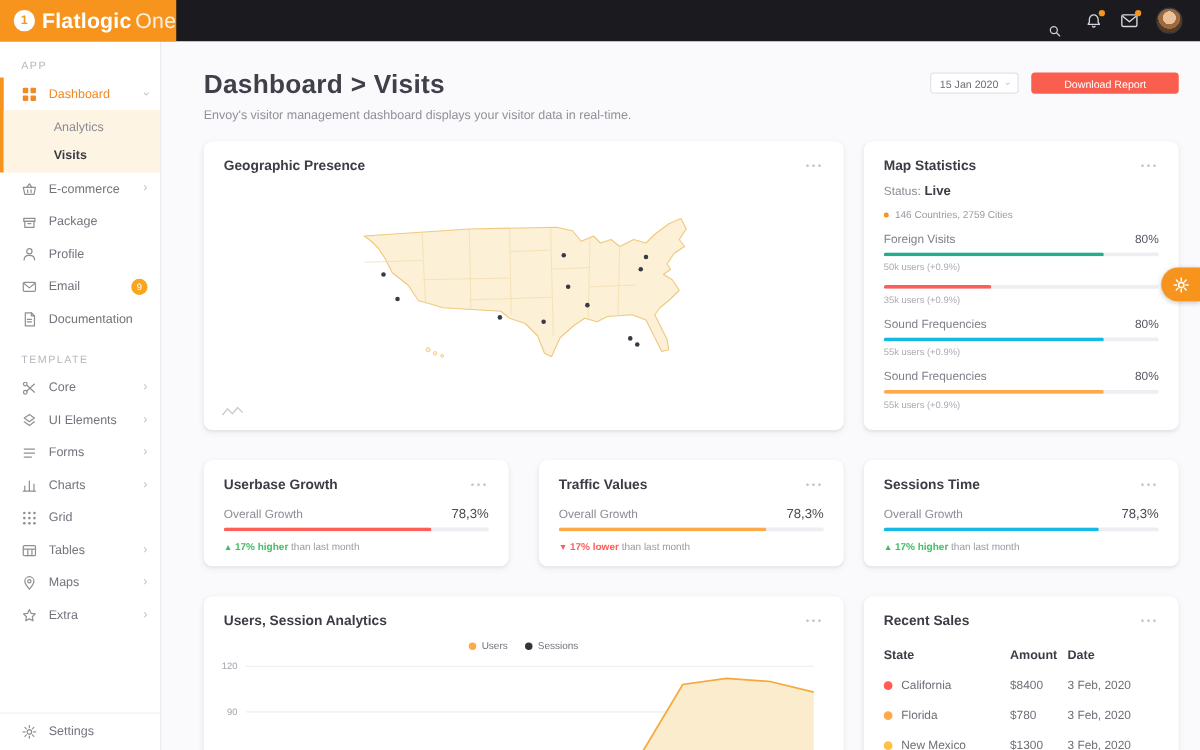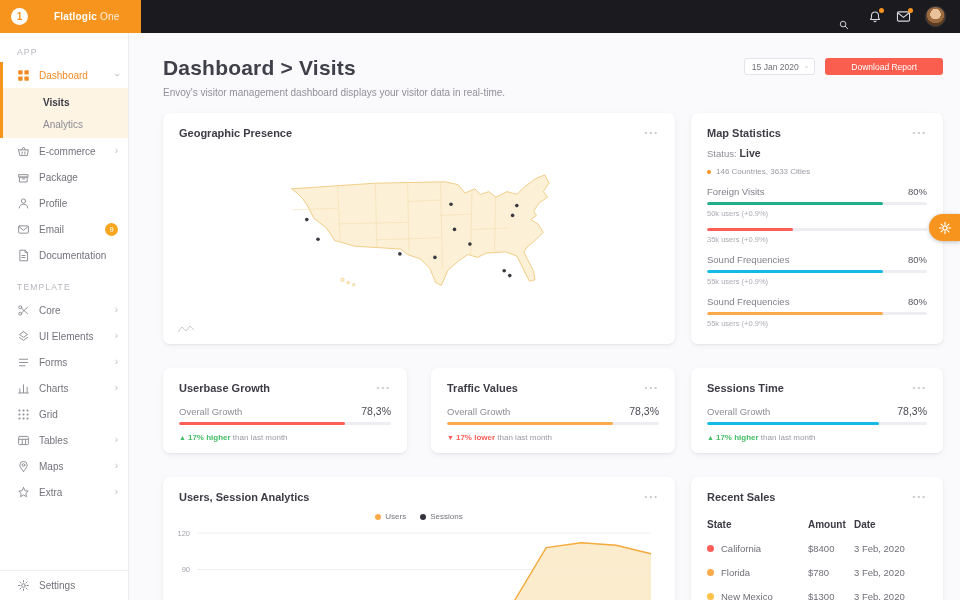--- a/index.html
+++ b/index.html
@@ -3,21 +3,21 @@
 <meta charset="utf-8">
 <style>
 *{margin:0;padding:0;box-sizing:border-box;}
 html,body{width:960px;height:600px;overflow:hidden;}
 body{font-family:"Liberation Sans",sans-serif;background:#FAFAFC;position:relative;color:#6F6F78;}
 
 
 .topbar{position:absolute;top:0;left:0;right:0;height:33px;background:#1A1A1F;display:flex;align-items:center;z-index:20;}
 .logo{width:141px;height:33px;background:#F7941E;display:flex;align-items:center;gap:6px;padding-left:11px;flex:none;cursor:pointer;}
 .logo-badge{width:17px;height:17px;border-radius:50%;background:#fff;color:#F7941E;font-weight:bold;font-size:10px;display:flex;align-items:center;justify-content:center;}
-.brand{color:#fff;font-size:10px;font-weight:700;letter-spacing:.2px;white-space:nowrap;margin-left:20px;}
+.brand{color:#fff;font-size:17px;font-weight:700;letter-spacing:.2px;white-space:nowrap;}
 .brand .light{font-weight:400;opacity:.85;margin-left:3px;}
 .top-right{margin-left:auto;display:flex;align-items:center;gap:14px;padding-right:14px;}
 .search-wrap{position:relative;}
 .search-input{width:208px;height:17px;background:#222227;border:1px solid #3C3C43;border-radius:3px;color:#C9C9CF;font-size:8.5px;padding:0 20px 0 8px;outline:none;font-family:inherit;}
 .search-input::placeholder{color:#8A8A92;}
 .search-ic{position:absolute;right:5px;top:3.5px;}
 .top-ic{position:relative;display:flex;cursor:pointer;}
 .dot-badge{position:absolute;top:-2px;right:-2px;width:5px;height:5px;border-radius:50%;background:#F7941E;}
 .avatar{width:21px;height:21px;border-radius:50%;border:1px solid #3C3C43;cursor:pointer;
 background:radial-gradient(circle at 50% 38%, #E9C29B 0 34%, #9C6A3F 35% 58%, #5C3A22 59% 100%);}
@@ -141,22 +141,22 @@
       <svg class="ic fillor" width="13" height="13" viewBox="0 0 16 16">
           <rect x="1.5" y="1.5" width="5.4" height="5.4" rx="1"></rect>
           <rect x="9.1" y="1.5" width="5.4" height="5.4" rx="1"></rect>
           <rect x="1.5" y="9.1" width="5.4" height="5.4" rx="1"></rect>
           <rect x="9.1" y="9.1" width="5.4" height="5.4" rx="1"></rect>
         </svg>
       <span class="slabel dash-label">Dashboard</span>
       <span class="chev down">›</span>
     </div>
     <div class="submenu">
+      <div class="subitem">Analytics</div>
       <div class="subitem active">Visits</div>
-      <div class="subitem">Analytics</div>
     </div>
   </div>
 
   <div class="sitem">
     <svg class="ic" width="13" height="13" viewBox="0 0 16 16">
         <path d="M2 6h12l-1.5 7h-9L2 6Z"></path>
         <path d="M5.5 6 8 2.5 10.5 6"></path>
         <path d="M6.3 8.5v2.6M9.7 8.5v2.6"></path>
       </svg>
     <span class="slabel">E-commerce</span>
@@ -343,21 +343,21 @@
 
     <div class="card">
       <div class="card-head">
         <span class="card-title">Map Statistics</span>
         <span class="menu-dots">•••</span>
       </div>
       <div class="ms-body">
         <div class="ms-status"><span>Status:</span><b>Live</b></div>
         <div class="ms-summary">
             <span class="msdot"></span>
-            <span>146 Countries, 3633 Cities</span>
+            <span>146 Countries, 2759 Cities</span>
           </div>
 
         <div class="metric">
           <div class="m-row">
               <span>Foreign Visits</span>
               <span class="m-val">80%</span>
             </div>
           <div class="bar">
               <div class="bar-fill" style="width: 80%; background: rgb(33, 174, 140);"></div>
             </div>

